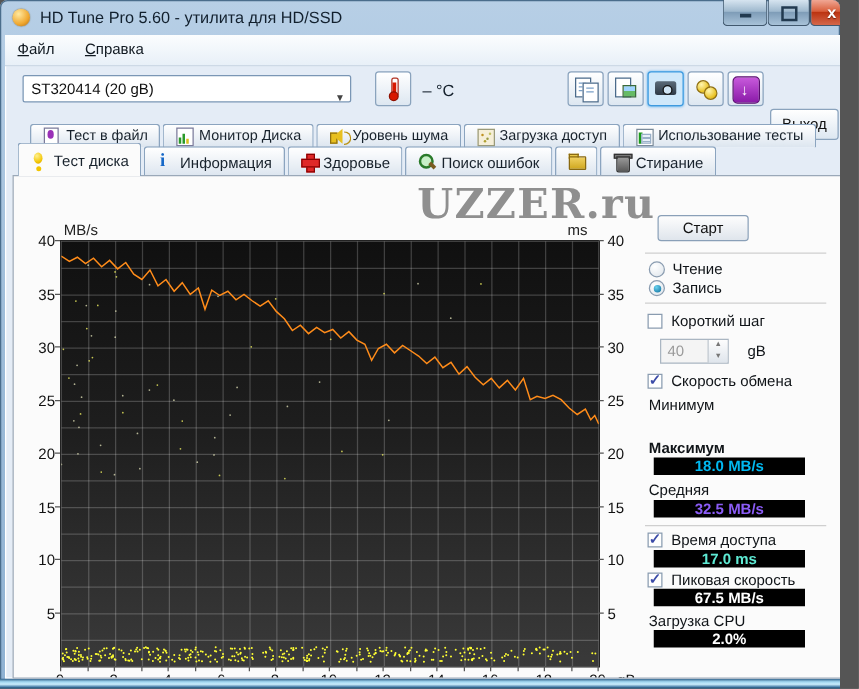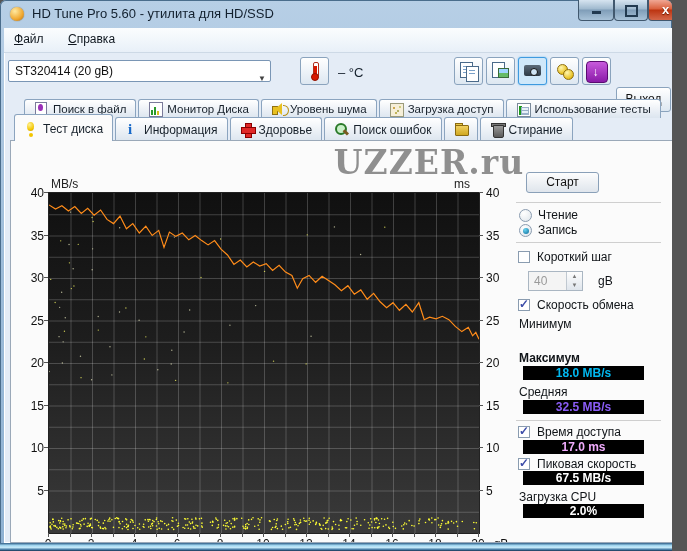--- a/index.html
+++ b/index.html
@@ -25,21 +25,21 @@
                background:#e4ecf6;box-shadow:0 0 0 1px #ffffff inset;}
   #bottom-band{position:absolute;left:0;top:543px;width:687px;height:8px;
                background:linear-gradient(to bottom,#2e5d86 0%,#9fd4ee 30%,#c8ecfc 55%,#3a709c 85%,#16324c 100%);}
   
   #menubar{position:absolute;left:4px;top:28px;width:679px;height:24px;
            background:linear-gradient(to bottom,#fbfdfe,#e8f0f8);border-bottom:1px solid #cdd9e6;}
   .menu-item{display:inline-block;padding:4px 10px 3px 10px;font-size:12px;color:#101820;cursor:default;}
   .menu-item::first-letter{text-decoration:underline;}
   
   #toolbar{position:absolute;left:4px;top:53px;width:679px;height:44px;}
-  #drive-select{position:absolute;left:4px;top:7px;width:263px;height:22px;background:#fff;
+  #drive-select{position:absolute;left:14px;top:7px;width:263px;height:22px;background:#fff;
                 border:1px solid #7a96b5;border-radius:2px;font-size:12px;color:#111;
                 line-height:20px;padding-left:6px;box-sizing:border-box;}
   #drive-arrow{position:absolute;right:4px;top:8px;font-size:8px;color:#444;}
   .toolbtn{position:absolute;top:4px;width:29px;height:28px;box-sizing:border-box;
            border:1px solid #8aa3bd;border-radius:3px;
            background:linear-gradient(to bottom,#ffffff,#dde7f1);}
   #btn-temp{left:296px;}
   #temp-text{position:absolute;left:334px;top:12px;font-size:13px;color:#14202c;}
   #btn-copy{left:450px;}#btn-copyimg{left:482px;}
   #btn-camera{left:514px;border:1px solid #3e9adf;background:#cfe8fa;box-shadow:0 0 2px #6cb8ee;}
@@ -195,21 +195,21 @@
     </div>
     <div id="btn-exit">Выход</div>
   </div>
 
   <div class="tabrow" id="tabrow-top">
       <div class="tab">
         <span class="ticon">
           <span class="ti-page"></span>
           <span class="ti-dot-purple"></span>
         </span>
-        <span>Поиск в файл</span>
+        <span>Тест в файл</span>
       </div>
       <div class="tab">
         <span class="ticon"><span class="ti-page" style="width:12px;"></span><span class="ti-bars"><b style="left:3px;height:5px;"></b><b style="left:6px;height:8px;"></b><b style="left:9px;height:4px;background:#d8c020;"></b></span></span>
         <span>Монитор Диска</span>
       </div>
       <div class="tab">
         <span class="ticon">
           <span class="ti-speaker-box"></span>
           <span class="ti-speaker-cone"></span>
           <span class="ti-wave"></span>
@@ -777,21 +777,21 @@
       <div class="plabel" style="left:13px;top:176px;">Минимум</div>
       <div class="plabel" style="left:13px;top:210px;font-weight:bold;">Максимум</div>
       <div class="vbox" id="vb-max" style="top: 225px; color: rgb(0, 184, 240);">18.0 MB/s</div>
       <div class="plabel" style="left:13px;top:244px;">Средняя</div>
       <div class="vbox" id="vb-avg" style="top: 259px; color: #8b5cf6;">32.5 MB/s</div>
 
       <div class="sep" style="top:279px;"></div>
 
       <div class="cbox checked" id="cb-access" style="left:12px;top:285px;"></div>
       <div class="plabel" style="left:31px;top:284px;">Время доступа</div>
-      <div class="vbox" id="vb-access" style="top: 299px; color: #f0abfc;">17.0 ms</div>
+      <div class="vbox" id="vb-access" style="top: 299px; color: #5eead4;">17.0 ms</div>
 
       <div class="cbox checked" id="cb-burst" style="left:12px;top:317px;"></div>
       <div class="plabel" style="left:31px;top:316px;">Пиковая скорость</div>
       <div class="vbox" id="vb-burst" style="top: 330px; color: rgb(255, 255, 255);">67.5 MB/s</div>
 
       <div class="plabel" style="left:13px;top:349px;">Загрузка CPU</div>
       <div class="vbox" id="vb-cpu" style="top: 363px; color: rgb(255, 255, 255);">2.0%</div>
     </div>
   <div class="ytick left" style="left: 11px; top: 342.5px;">5</div>
       <div class="ytick" style="left: 475px; top: 342.5px;">5</div>

